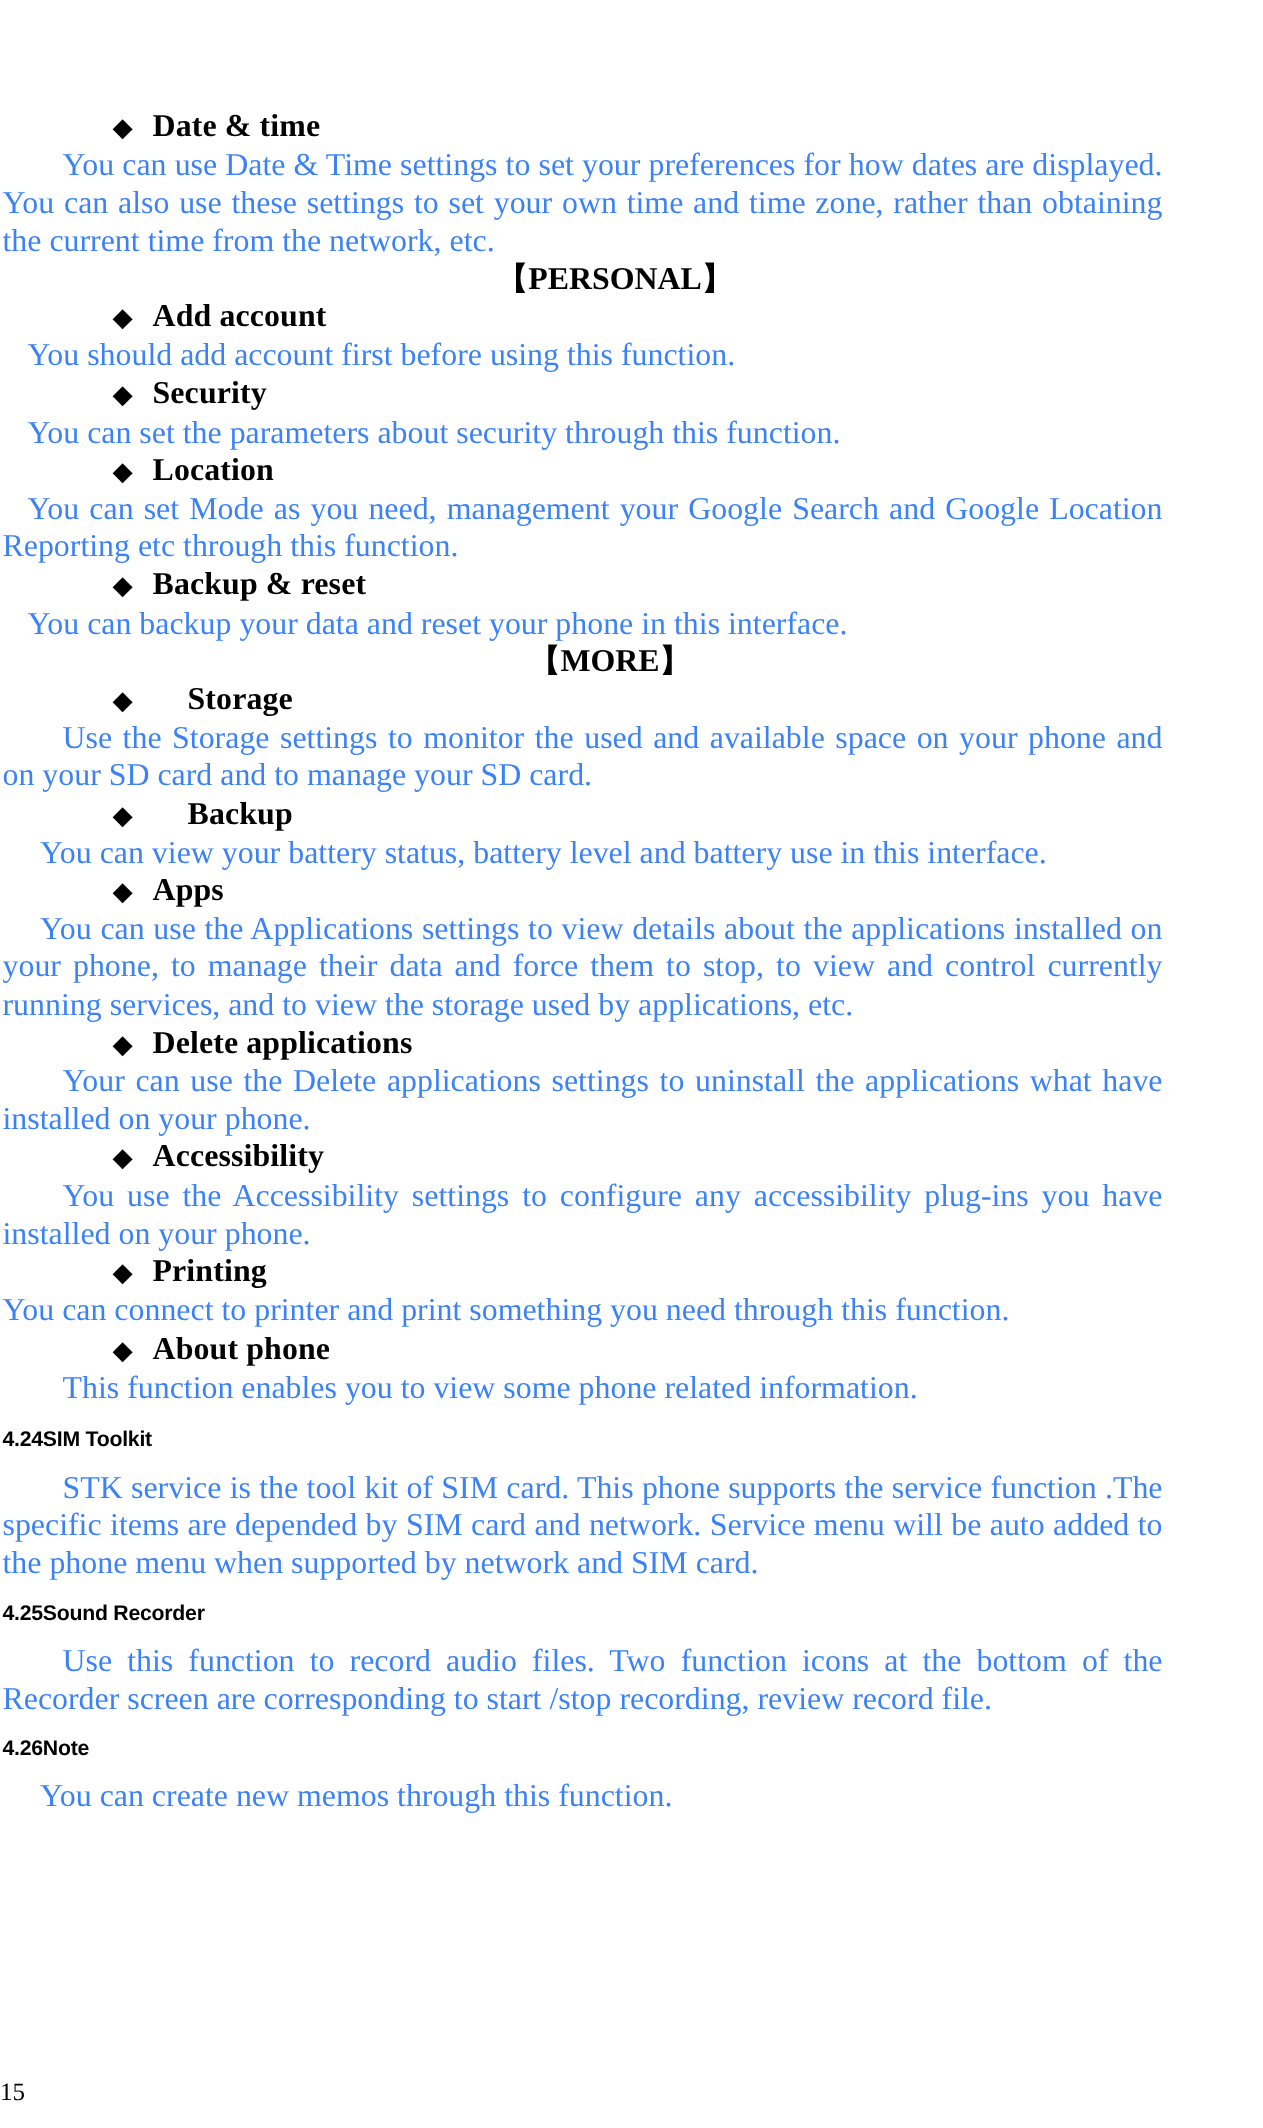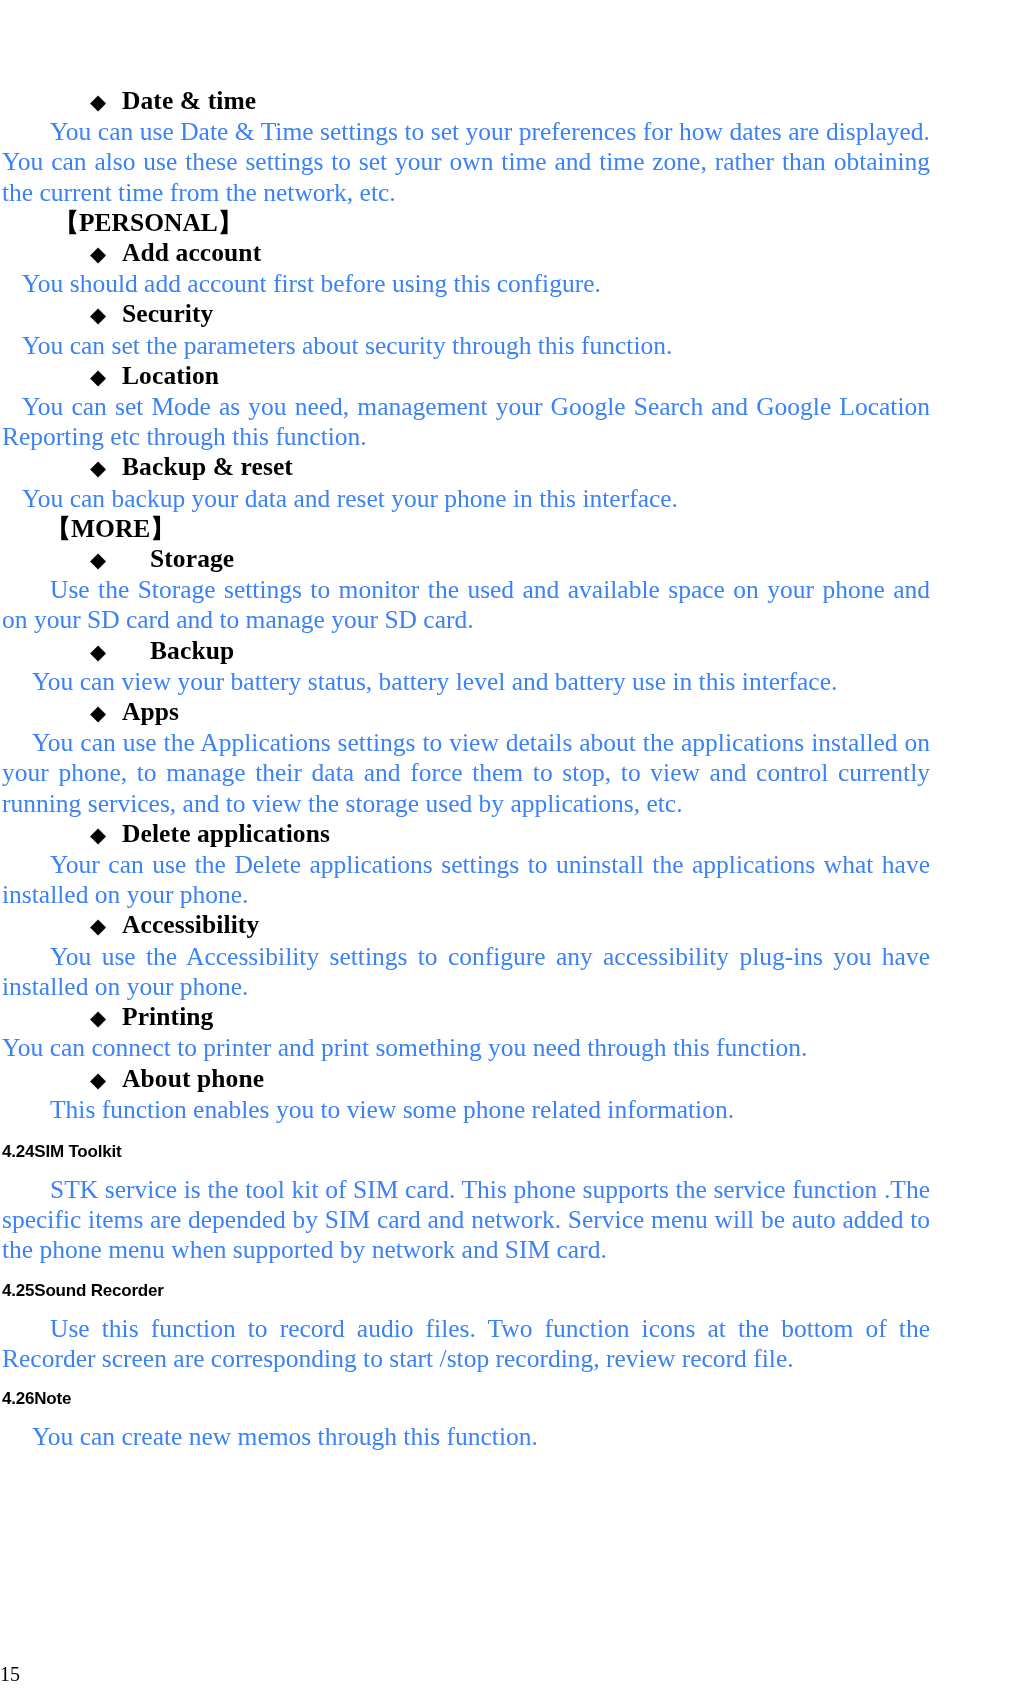--- a/index.html
+++ b/index.html
@@ -67,20 +67,21 @@
   .bullet-row.wide .btxt { margin-left: 40px; }
 
   
   .group-head {
     font-family: "Liberation Serif", "DejaVu Serif", serif;
     font-weight: bold;
     font-size: 25.5px;
     line-height: 30.2px;
     margin: 0;
     padding-left: 52px;
+    text-align: center;
   }
   .group-head.more { padding-left: 44px; }
   .group-head .brk {
     font-family: "DejaVu Sans", sans-serif;
     font-weight: bold;
     font-size: 25px;
   }
 
   
   .sec-head {
@@ -122,21 +123,21 @@
     <p class="para ind-1 last-line-left">You can use Date &amp; Time settings to set your preferences for how dates are displayed. You can also use these settings to set your own time and time zone, rather than obtaining the current time from the network, etc.</p>
 
     <div class="group-head">
       <span class="brk">【</span><span>PERSONAL</span><span class="brk">】</span>
     </div>
 
     <div class="bullet-row">
       <span class="dia">◆</span>
       <span class="btxt">Add account</span>
     </div>
-    <p class="para ind-3 last-line-left">You should add account first before using this configure.</p>
+    <p class="para ind-3 last-line-left">You should add account first before using this function.</p>
 
     <div class="bullet-row">
       <span class="dia">◆</span>
       <span class="btxt">Security</span>
     </div>
     <p class="para ind-3 last-line-left">You can set the parameters about security through this function.</p>
 
     <div class="bullet-row">
       <span class="dia">◆</span>
       <span class="btxt">Location</span>

